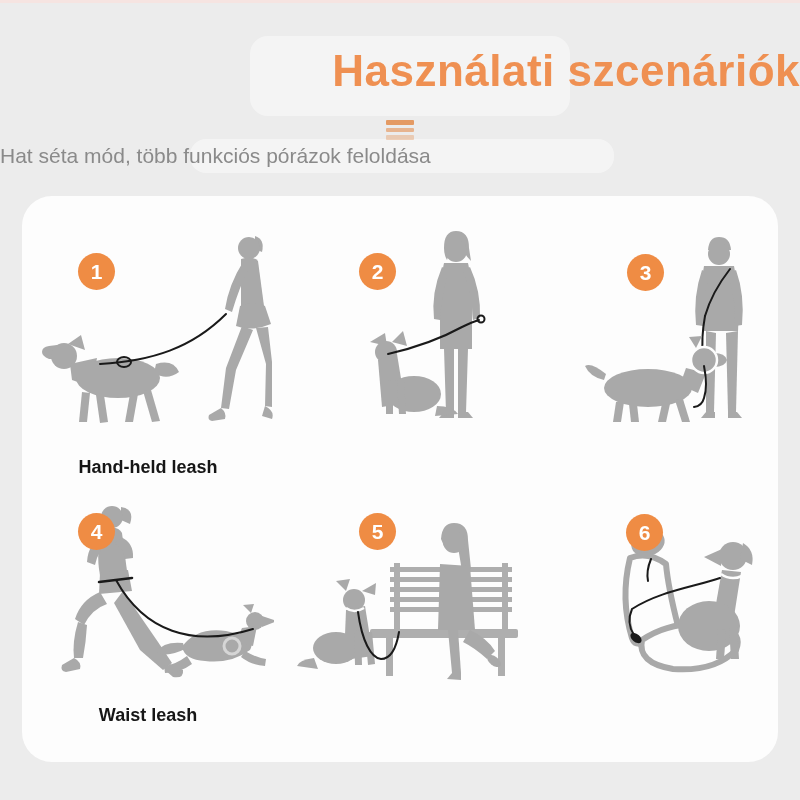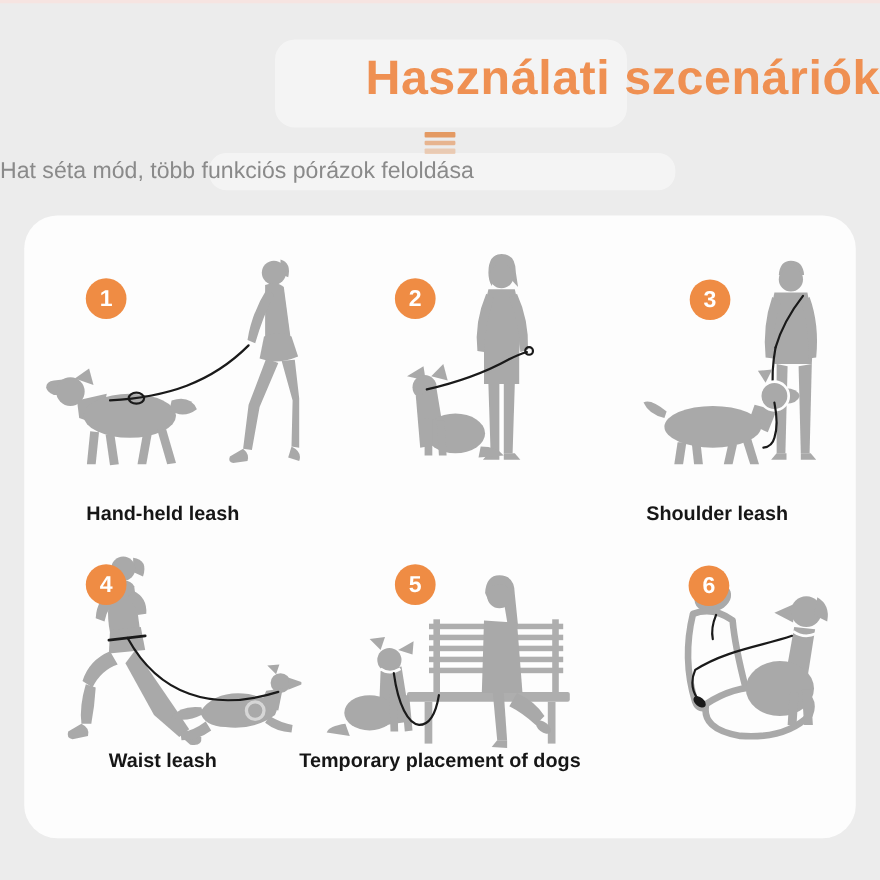--- a/index.html
+++ b/index.html
@@ -40,21 +40,21 @@
   .scene:nth-child(1) .badge { left:56px;  top:57px; }
   .scene:nth-child(2) .badge { left:85px;  top:57px; }
   .scene:nth-child(3) .badge { left:101px; top:58px; }
   .scene:nth-child(4) .badge { left:56px;  top:34px; }
   .scene:nth-child(5) .badge { left:85px;  top:34px; }
   .scene:nth-child(6) .badge { left:100px; top:35px; }
 
   .scene-label { position:absolute; left:50%; transform:translateX(-50%); white-space:nowrap;
     font-size:18px; font-weight:700; color:#161616; z-index:3; }
   .scene:nth-child(-n+3) .scene-label { top:233px;margin-top:28px; }
-  .scene:nth-child(n+4)  .scene-label { top:202px; }
+  .scene:nth-child(n+4)  .scene-label { top:226px; }
 
   .sil   { fill:#a9a9a9; }
   .leash { fill:none; stroke:#1a1a1a; stroke-width:2; stroke-linecap:round; }
 </style>
 </head>
 <body>
 
 <div class="stage">
   <div class="top-strip"></div>
 
@@ -164,21 +164,20 @@
           <path d="M90 206 l8 0 l-3 20 l-8 0 z"></path>
           <path d="M103 208 l8 0 l2 18 l-8 0 z"></path>
           <path d="M136 208 l8 0 l-4 18 l-8 0 z"></path>
           <path d="M149 204 l8 -1 l7 23 l-8 0 z"></path>
           <path d="M188 157 q11 0 13 7 q-2 7 -13 7 z"></path>
           <circle cx="178" cy="164" r="13" stroke="#fdfdfd" stroke-width="2.5"></circle>
           <path d="M170 152 l-7 -11 l13 -1 z"></path>
         </g>
         <path class="leash" d="M178 170 q4 20 0 32 q-2 8 -10 9"></path>
       </svg>
-      <div class="scene-label">Shoulder leash</div>
     </div>
 
     <div class="scene">
       <span class="badge">4</span>
       <svg class="art" width="252" height="230" viewBox="0 0 252 230">
         <g class="sil">
           <path d="M99 28 q14 2 9 17 l-9 -4 z"></path>
           <circle cx="90" cy="38" r="11"></circle>
           <path d="M82 50 q14 -4 18 4 l5 38 l-27 4 q-5 -25 4 -46 z"></path>
           <path d="M82 56 q-16 8 -17 27 l8 3 q3 -15 14 -22 z"></path>
@@ -239,21 +238,20 @@
           <path d="M72 112 l-10 -10 l14 -2 z"></path>
           <path d="M72 131 L91 127 L99 177 L70 181 Z"></path>
           <ellipse cx="62" cy="169" rx="23" ry="16"></ellipse>
           <path d="M80 151 l7 1 l1 34 l-7 0 z"></path>
           <path d="M91 153 l7 0 l3 32 l-7 1 z"></path>
           <path d="M40 179 q-15 2 -17 8 l21 3 z"></path>
         </g>
         <path d="M72 129 Q80 135 90 129" stroke="#fdfdfd" stroke-width="2.5" fill="none"></path>
         <path class="leash" d="M84 133 C88 162 97 179 107 180 C118 180 123 165 125 153"></path>
       </svg>
-      <div class="scene-label">Temporary placement of dogs</div>
     </div>
 
     <div class="scene">
       <span class="badge">6</span>
       <svg class="art" width="252" height="230" viewBox="0 0 252 230">
         <g>
           <ellipse cx="122" cy="64" rx="17" ry="13" transform="rotate(-18 122 64)" fill="#a9a9a9"></ellipse>
           <path d="M104 79 Q94 120 106 159 Q109 168 119 163 L152 147 Q142 108 140 85 Q122 72 104 79 Z" fill="#fdfdfd" stroke="#a9a9a9" stroke-width="6" stroke-linejoin="round"></path>
           <path d="M116 161 Q150 138 196 148 Q217 154 210 171 Q189 193 147 190 Q111 184 116 161 Z" fill="#fdfdfd" stroke="#a9a9a9" stroke-width="6" stroke-linejoin="round"></path>
         </g>

